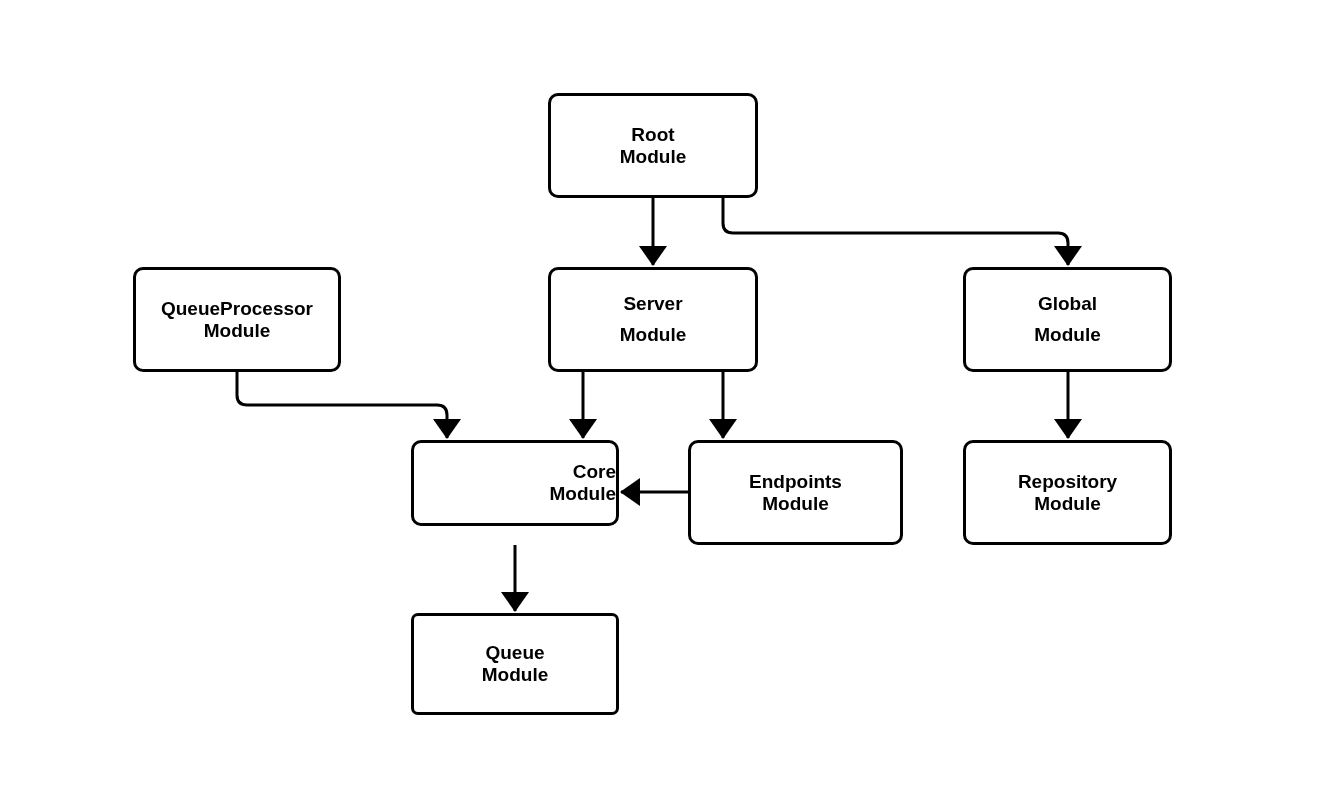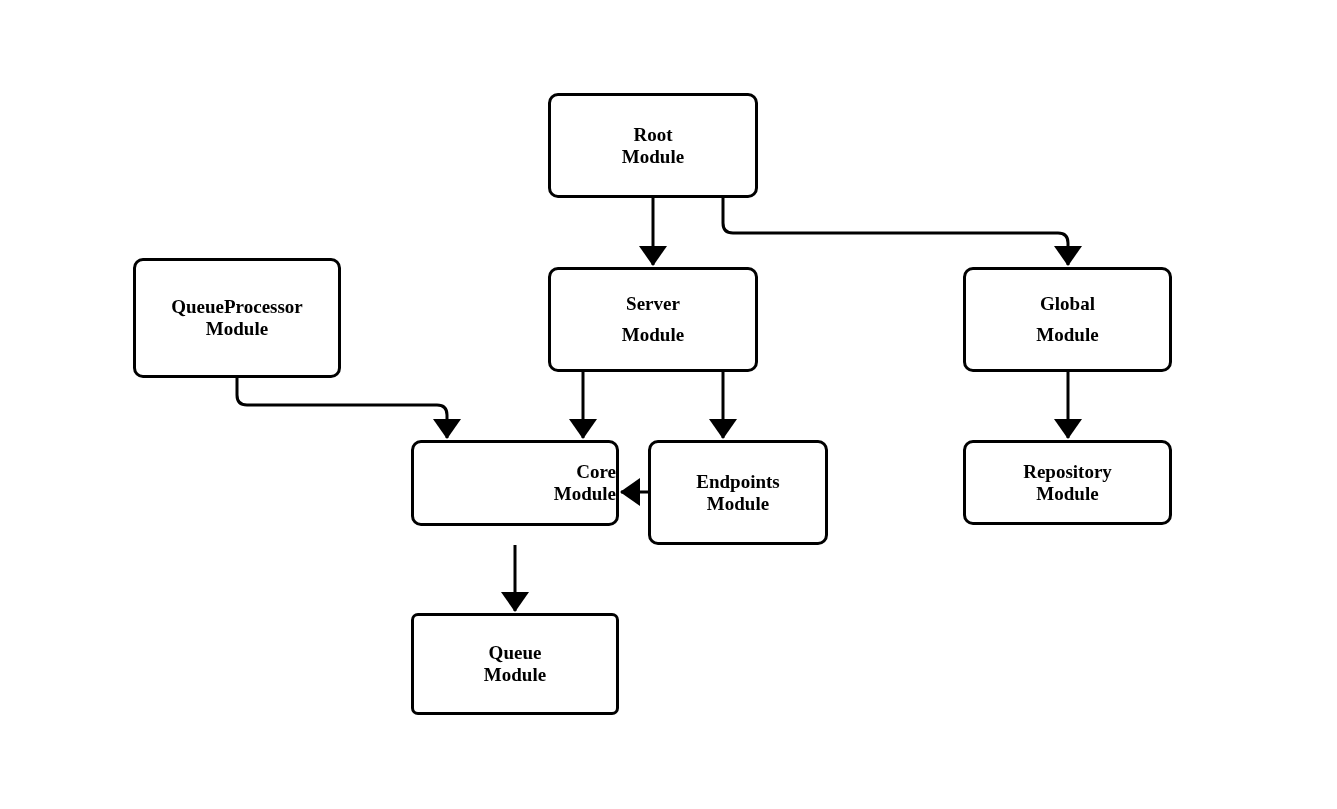--- a/index.html
+++ b/index.html
@@ -6,21 +6,21 @@
     margin: 0;
     padding: 0;
     background: #ffffff;
   }
   #canvas {
     position: relative;
     width: 1337px;
     height: 809px;
     background: #ffffff;
     overflow: hidden;
-    font-family: Liberation Serif, serif;
+    font-family: Liberation Sans, sans-serif;
   }
   #edges {
     position: absolute;
     left: 0;
     top: 0;
     width: 1337px;
     height: 809px;
   }
   .edge {
     fill: none;
@@ -37,26 +37,26 @@
     display: flex;
     flex-direction: column;
     align-items: center;
     justify-content: center;
     font-weight: bold;
     font-size: 19px;
     line-height: 22px;
     text-align: center;
   }
   #n-root          { left: 548px;  top: 93px;  width: 210px; height: 105px; }
-  #n-queueprocessor{ left: 133px;  top: 258px; width: 208px; height: 120px; }
+  #n-queueprocessor{ left: 133px;  top: 267px; width: 208px; height: 105px; }
   #n-server        { left: 548px;  top: 267px; width: 210px; height: 105px; gap: 9px; }
   #n-global        { left: 963px;  top: 267px; width: 209px; height: 105px; gap: 9px; }
   #n-core          { left: 411px;  top: 440px; width: 208px; height: 86px; align-items: flex-end; }
-  #n-endpoints     { left: 648px;  top: 440px; width: 180px; height: 105px; }
-  #n-repository    { left: 963px;  top: 440px; width: 209px; height: 85px; justify-content: center; }
+  #n-endpoints     { left: 688px;  top: 440px; width: 215px; height: 105px; }
+  #n-repository    { left: 963px;  top: 440px; width: 209px; height: 105px; justify-content: center; }
   #n-queue         { left: 411px;  top: 613px; width: 208px; height: 102px; border-radius: 7px; }
 </style>
 </head>
 <body>
 
 <div id="canvas">
 
   <svg id="edges" viewBox="0 0 1337 809" xmlns="http://www.w3.org/2000/svg">
     <defs>
       <marker id="arrowhead" markerUnits="userSpaceOnUse" markerWidth="20" markerHeight="28" refX="19" refY="14" orient="auto">

